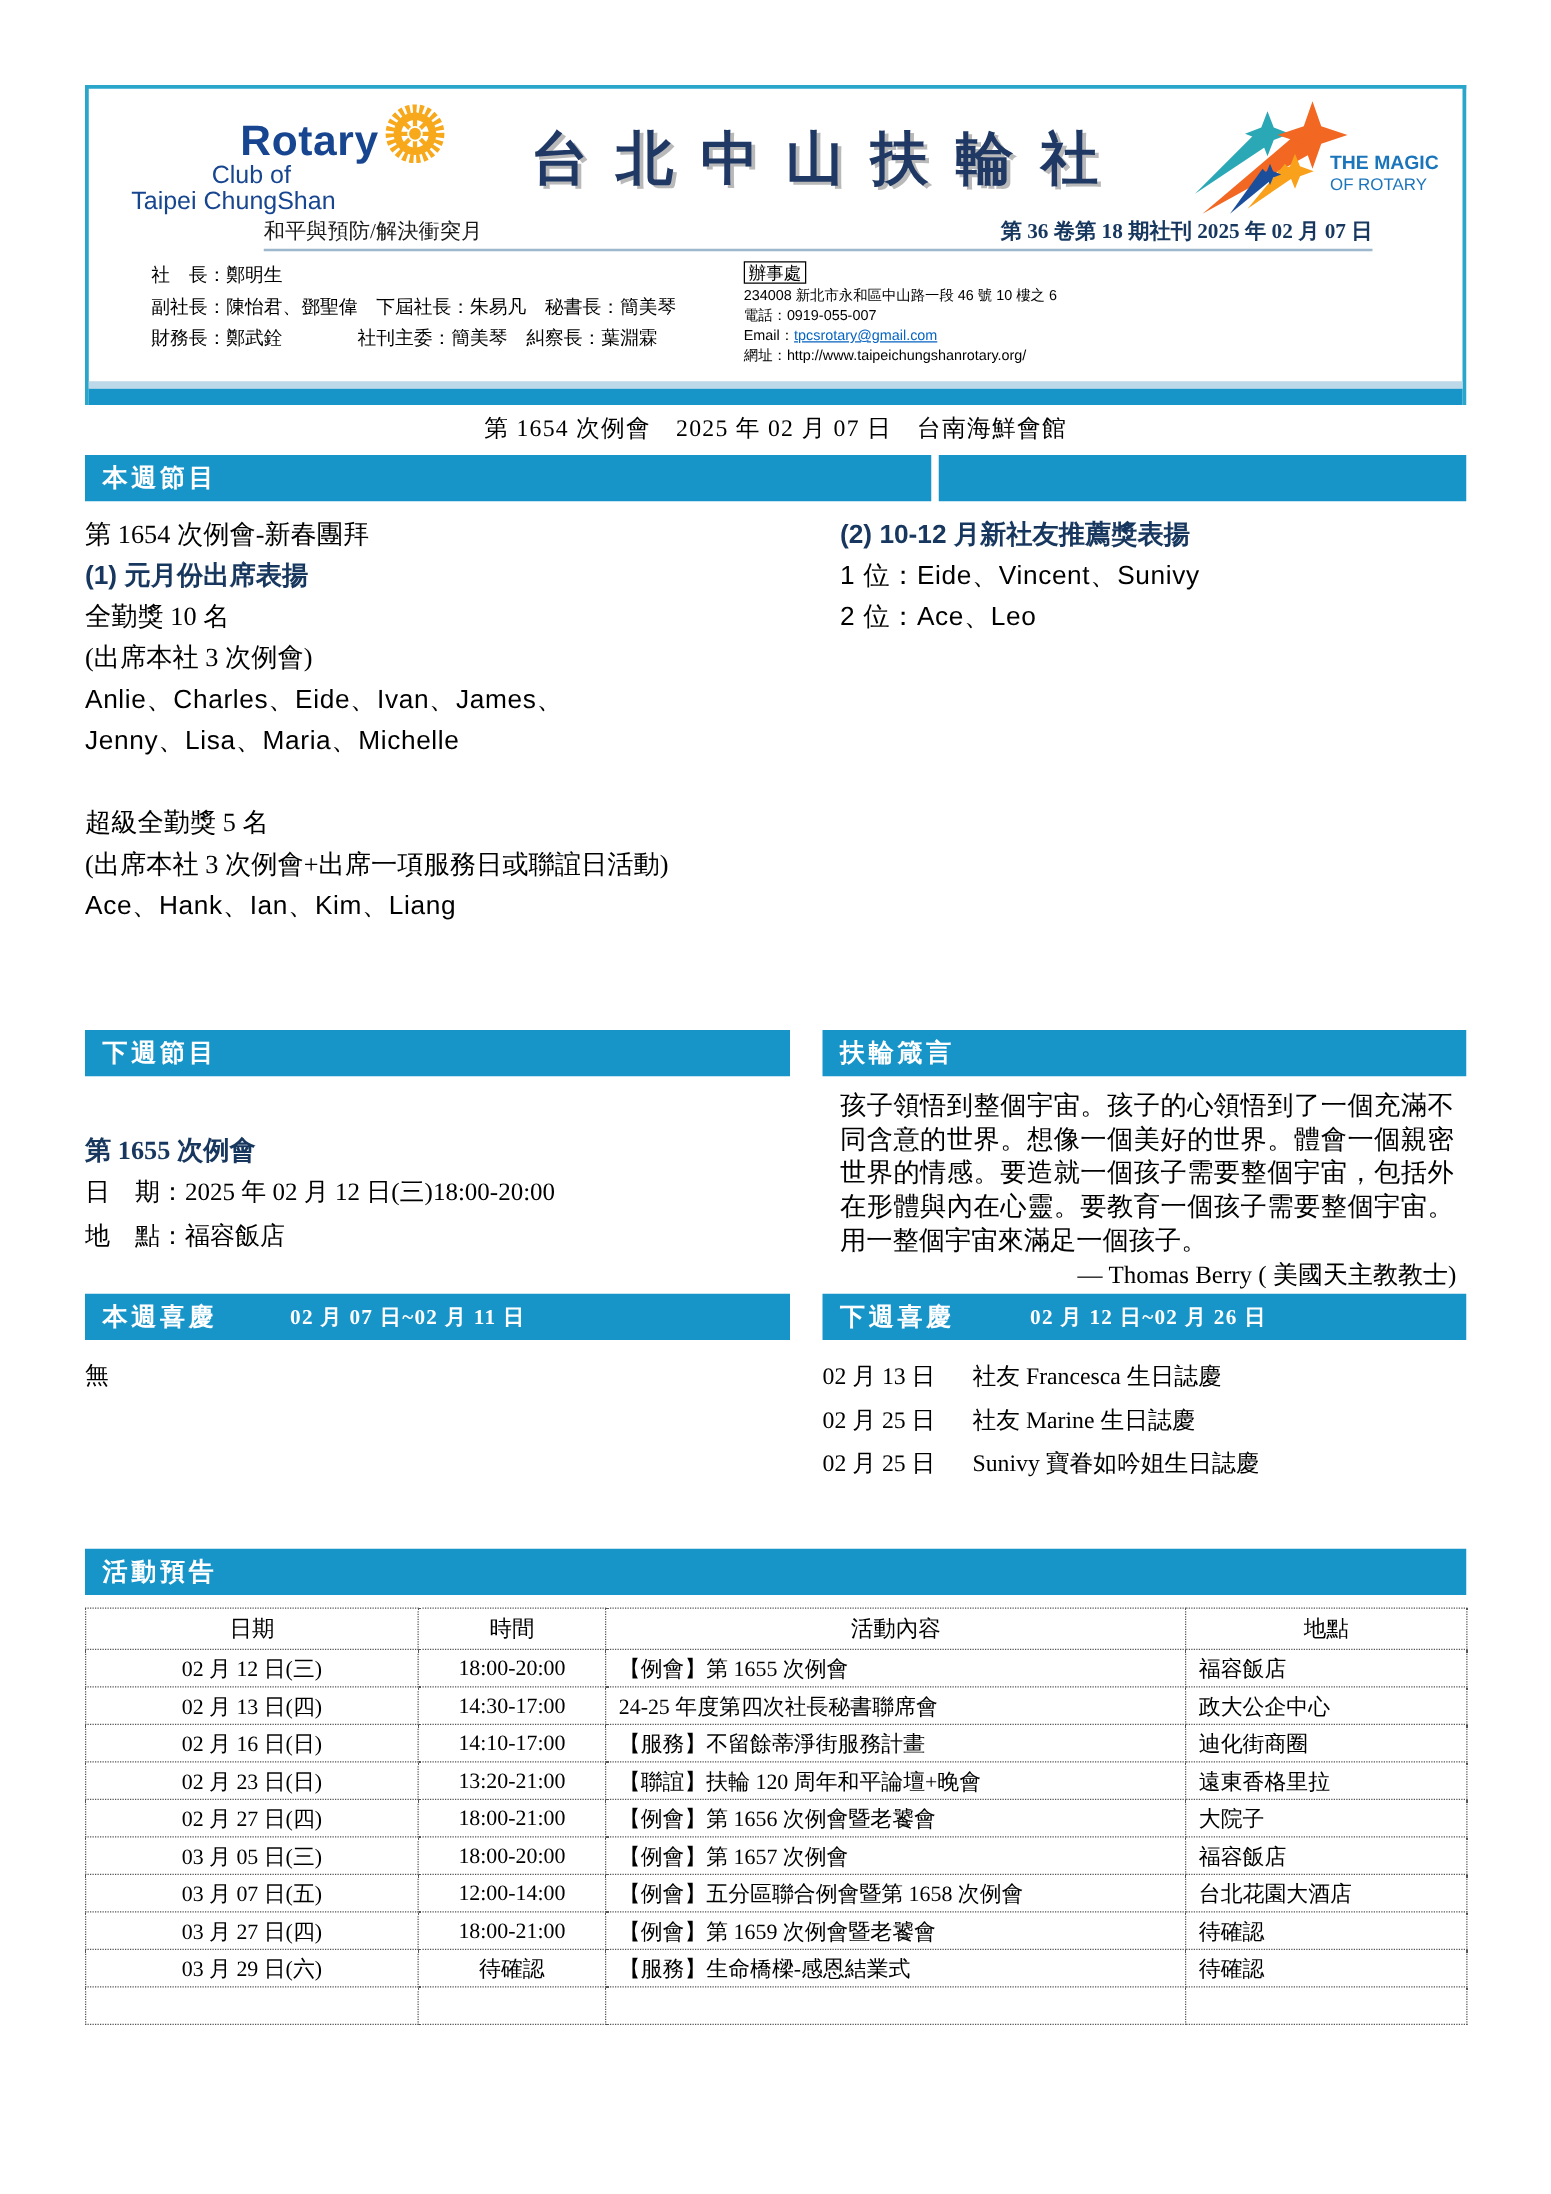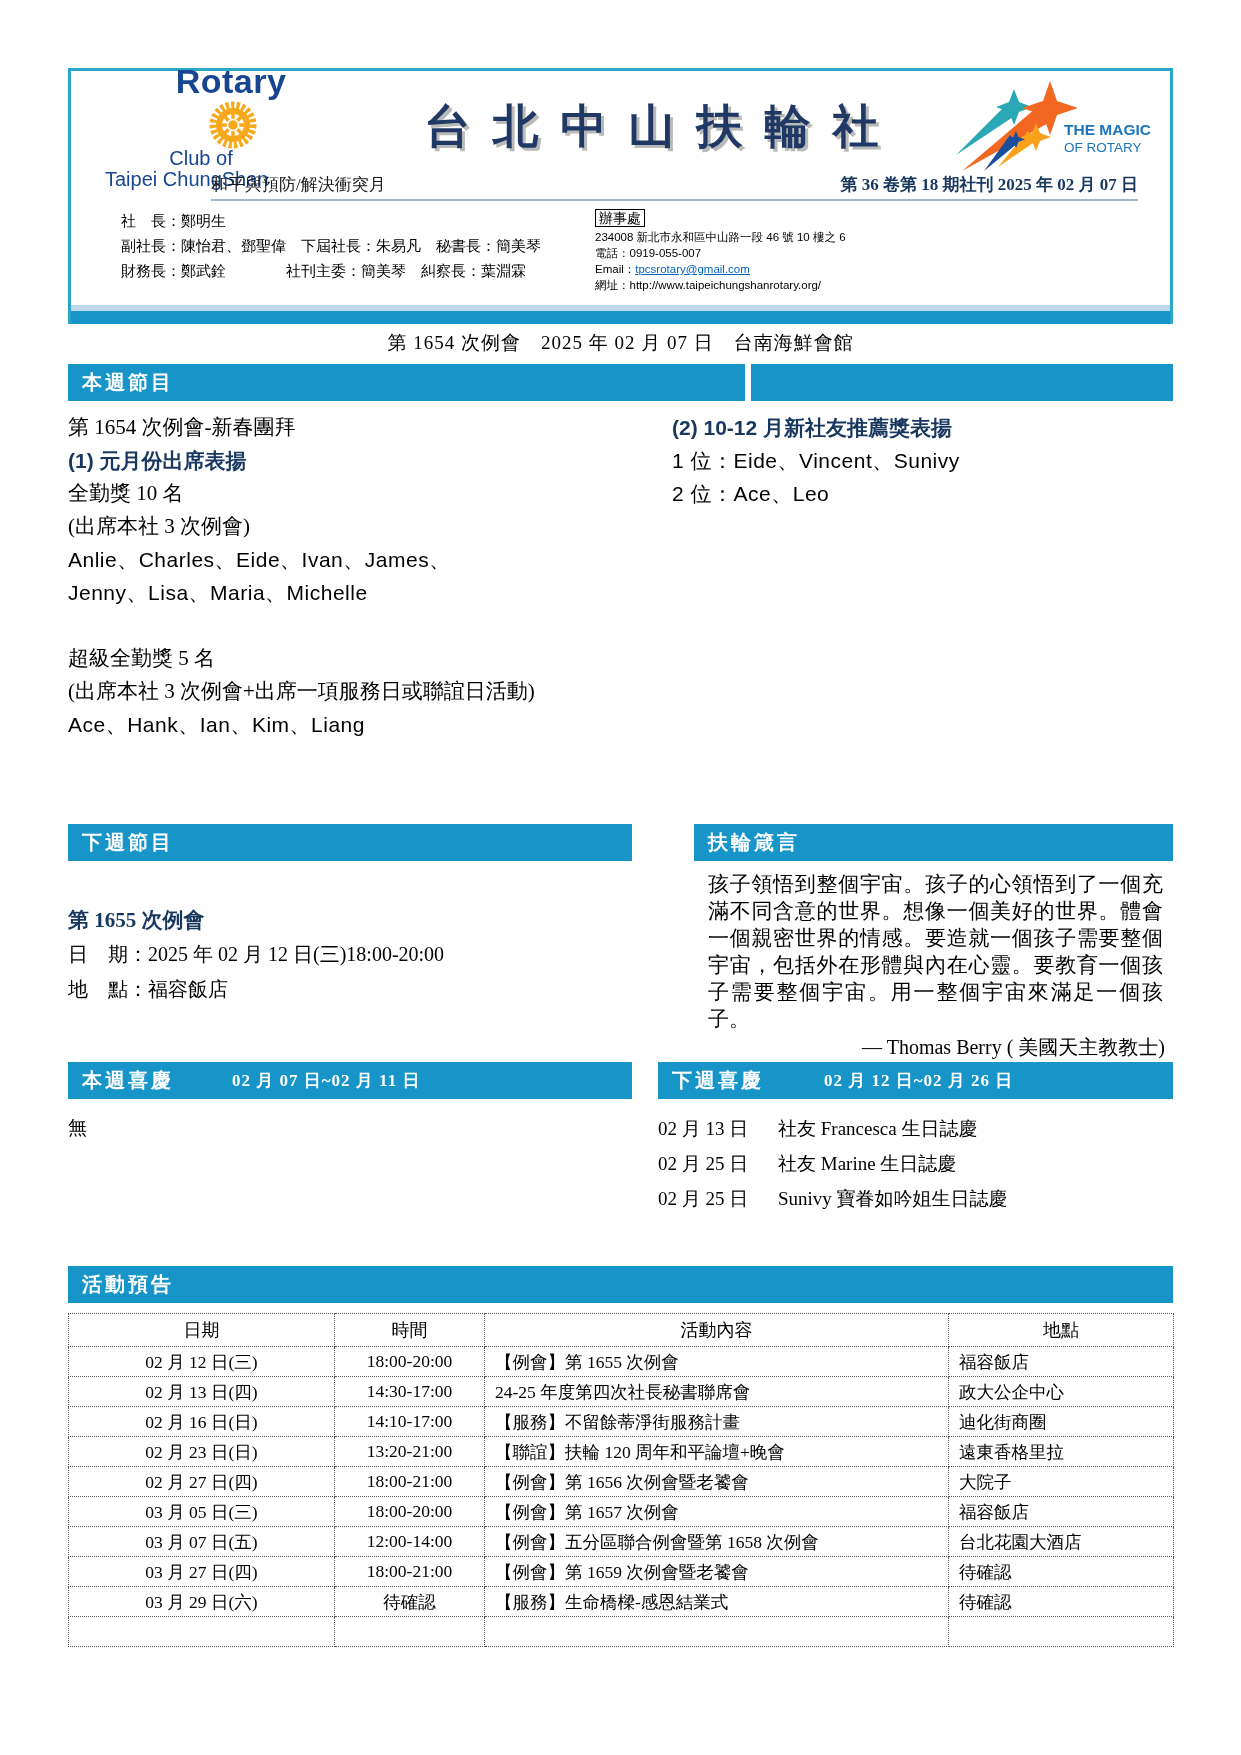--- a/index.html
+++ b/index.html
@@ -8,35 +8,35 @@
     width:1241px; height:1755px; position:relative; background:#fff;
     font-family:"Liberation Sans", sans-serif; color:#000; overflow:hidden;
   }
 
   
   .header-box {
     margin:68px 68px 0; border:3px solid #2BA6CB; border-bottom:none; background:#fff;
   }
   .header-top { display:flex; align-items:center; padding:10px 18px 0 34px; height:102px; }
   .rotary-logo { width:252px; line-height:1.05; }
-  .r-row1 { display:flex; align-items:center; justify-content:flex-end;flex-direction:column; }
+  .r-row1 { display:flex; align-items:flex-end; justify-content:flex-end; }
   .r-word { font-size:34px; font-weight:bold; color:#17458F; letter-spacing:0.5px; }
   .wheel { margin-left:4px; }
   .r-row2 { text-align:center; font-size:20px; color:#17458F; margin-top:-2px; padding-right:60px;}
   .r-row3 { text-align:left; font-size:20px; color:#17458F; }
   .main-title {
     flex:1; text-align:center; font-family:"Liberation Serif", serif;
     font-size:46px; font-weight:bold; color:#1F3864; letter-spacing:22px;
     text-shadow:3px 3px 0 #b9b9b9; white-space:nowrap; padding-left:16px;
   }
   .magic-logo { width:200px; display:flex; align-items:center; }
 
   .theme-row {
     display:flex; justify-content:space-between; align-items:flex-end;
-    margin:0 32px 0 140px; border-bottom:2px solid #9DB8CC; padding-bottom:3px;
+    margin:0 72px 0 140px; border-bottom:2px solid #9DB8CC; padding-bottom:3px;
   }
   .theme { font-family:"Liberation Serif", serif; font-size:17px; color:#1a1a1a; }
   .issue { font-family:"Liberation Serif", serif; font-size:17px; font-weight:bold; color:#17375E; }
 
   .info-row { display:flex; padding:8px 0 12px 50px; }
   .officers { width:474px; font-family:"Liberation Serif", serif; font-size:15px; line-height:25px; color:#000; }
   .office { flex:1; font-size:11.5px; line-height:16px; color:#000; }
   .office-label { display:inline-block; border:1px solid #000; padding:0 3px; font-size:14px; margin-bottom:2px; }
   .office a { color:#0563C1; text-decoration:underline; }
 
@@ -69,21 +69,21 @@
   .s1-right { flex:1; padding-left:14px; }
   .line { font-family:"Liberation Serif", serif; font-size:21px; line-height:33px; }
   .line.latin { font-family:"Liberation Sans", sans-serif; letter-spacing:0.5px; }
   .h-navy { font-family:Liberation Sans, sans-serif; font-size:21px; line-height:33px; font-weight:bold; color:#17375E; }
   .blank { height:33px; }
 
   
   .cols { display:flex; margin:0 68px; }
   .col-l { width:564px; margin-right:26px; }
   .col-r { flex:1; }
-  .cols.row2 { margin-top:83px;gap:36px; }
+  .cols.row2 { margin-top:83px; }
   .cols.row3 { margin-top:0px; }
 
   .nw-content { margin-top:42px; }
   .nw-title { font-family:"Liberation Serif", serif; font-size:21px; font-weight:bold; color:#17375E; line-height:34px; }
   .nw-line { font-family:"Liberation Serif", serif; font-size:20px; line-height:35px; }
 
   .quote {
     margin-top:10px; padding:0 10px 0 14px; font-family:"Liberation Serif", serif;
     font-size:21px; line-height:27px; text-align:justify;
   }

